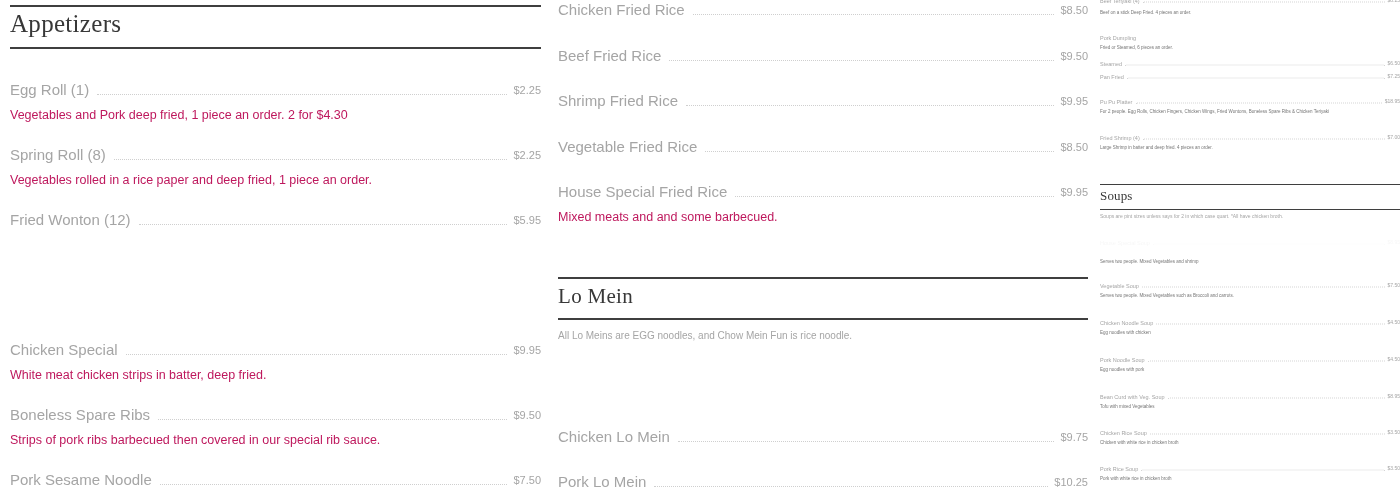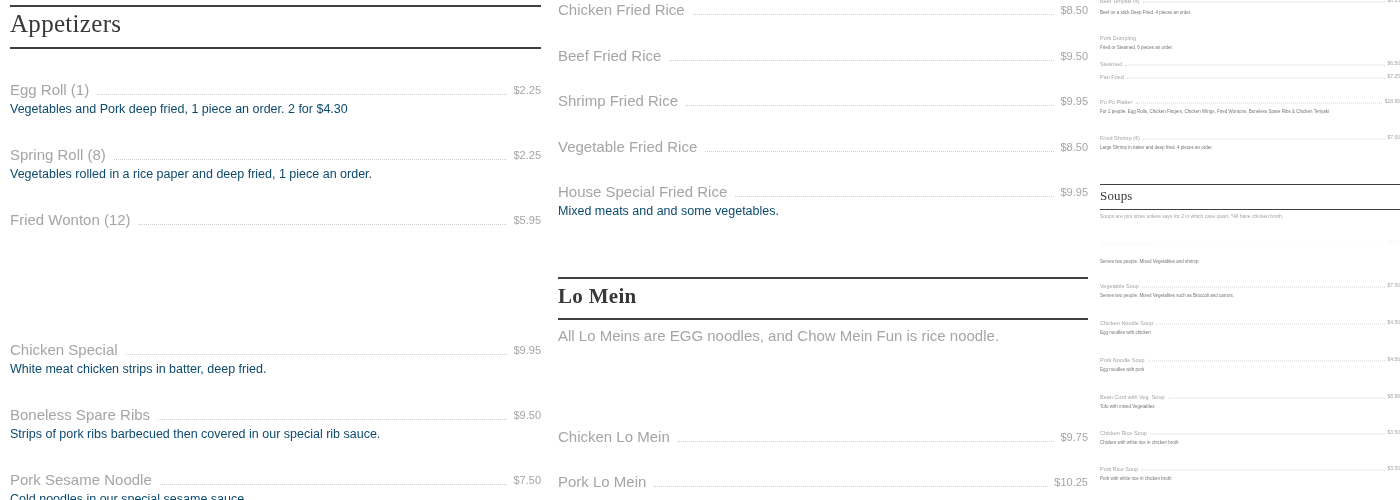--- a/index.html
+++ b/index.html
@@ -14,30 +14,30 @@
   .col-right{left:1100px;width:300px;height:500px;overflow:hidden;}
   .rc-inner{width:600px;height:1000px;transform:scale(0.5);transform-origin:0 0;position:relative;}
 
   .rule{position:absolute;left:0;right:0;border-top:2px solid #3f3f3f;}
   .sec-title{
     position:absolute;left:0;color:#383838;
     font-family:"Liberation Serif","DejaVu Serif",serif;
     letter-spacing:.3px;font-weight:500;
   }
   .t-appetizers{top:8px;font-size:25px;line-height:32px;}
-  .t-lomein{top:281px;font-size:21px;line-height:30px;font-weight:bold;}
+  .t-lomein{top:281px;font-size:21px;line-height:30px;}
   .t-soups{top:374px;font-size:26px;line-height:36px;}
 
-  .note{position:absolute;left:0;right:0;color:#a5a5a5;font-size:15px;line-height:17px;}
+  .note{position:absolute;left:0;right:0;color:#a5a5a5;font-size:10px;line-height:17px;}
   .item{position:absolute;left:0;right:0;}
   .row{display:flex;align-items:flex-end;color:#a5a5a5;font-size:15px;line-height:20px;}
   .nm{white-space:nowrap;}
   .dots{flex:1 1 auto;border-bottom:1.6px dotted #cfcfcf;margin:0 6px 5px 8px;min-width:20px;}
   .pr{white-space:nowrap;font-size:11px;}
-  .desc{margin-top:1px;color:#0c4a6e;font-size:12.5px;line-height:16px;}
+  .desc{margin-top:7px;color:#be185d;font-size:12.5px;line-height:16px;}
 
   
   .rc .row{font-size:11px;line-height:14px;}
   .rc .pr{font-size:10px;}
   .rc .dots{border-bottom:2px dotted #d5d5d5;margin:0 5px 3px 6px;}
   .rc .desc{margin-top:8px;font-size:9px;line-height:11px;color:#757575;}
   .rc .note{font-size:10px;line-height:13px;top:426px;}
   .rc .desc-wide{margin-top:12px;}
   .faint .row{opacity:0.09;}
   .faint .desc{margin-top:26px;}
@@ -133,21 +133,21 @@
       <span class="dots"></span>
       <span class="pr">$8.50</span>
     </div>
   </div>
   <div class="item" style="top:182px">
     <div class="row">
       <span class="nm">House Special Fried Rice</span>
       <span class="dots"></span>
       <span class="pr">$9.95</span>
     </div>
-    <div class="desc">Mixed meats and and some vegetables.</div>
+    <div class="desc">Mixed meats and and some barbecued.</div>
   </div>
 
   <div class="rule" style="top:277px"></div>
   <div class="sec-title t-lomein">Lo Mein</div>
   <div class="rule" style="top:318px"></div>
   <div class="note" style="top:327px">All Lo Meins are EGG noodles, and Chow Mein Fun is rice noodle.</div>
 
   <div class="item" style="top:427px">
     <div class="row">
       <span class="nm">Chicken Lo Mein</span>

